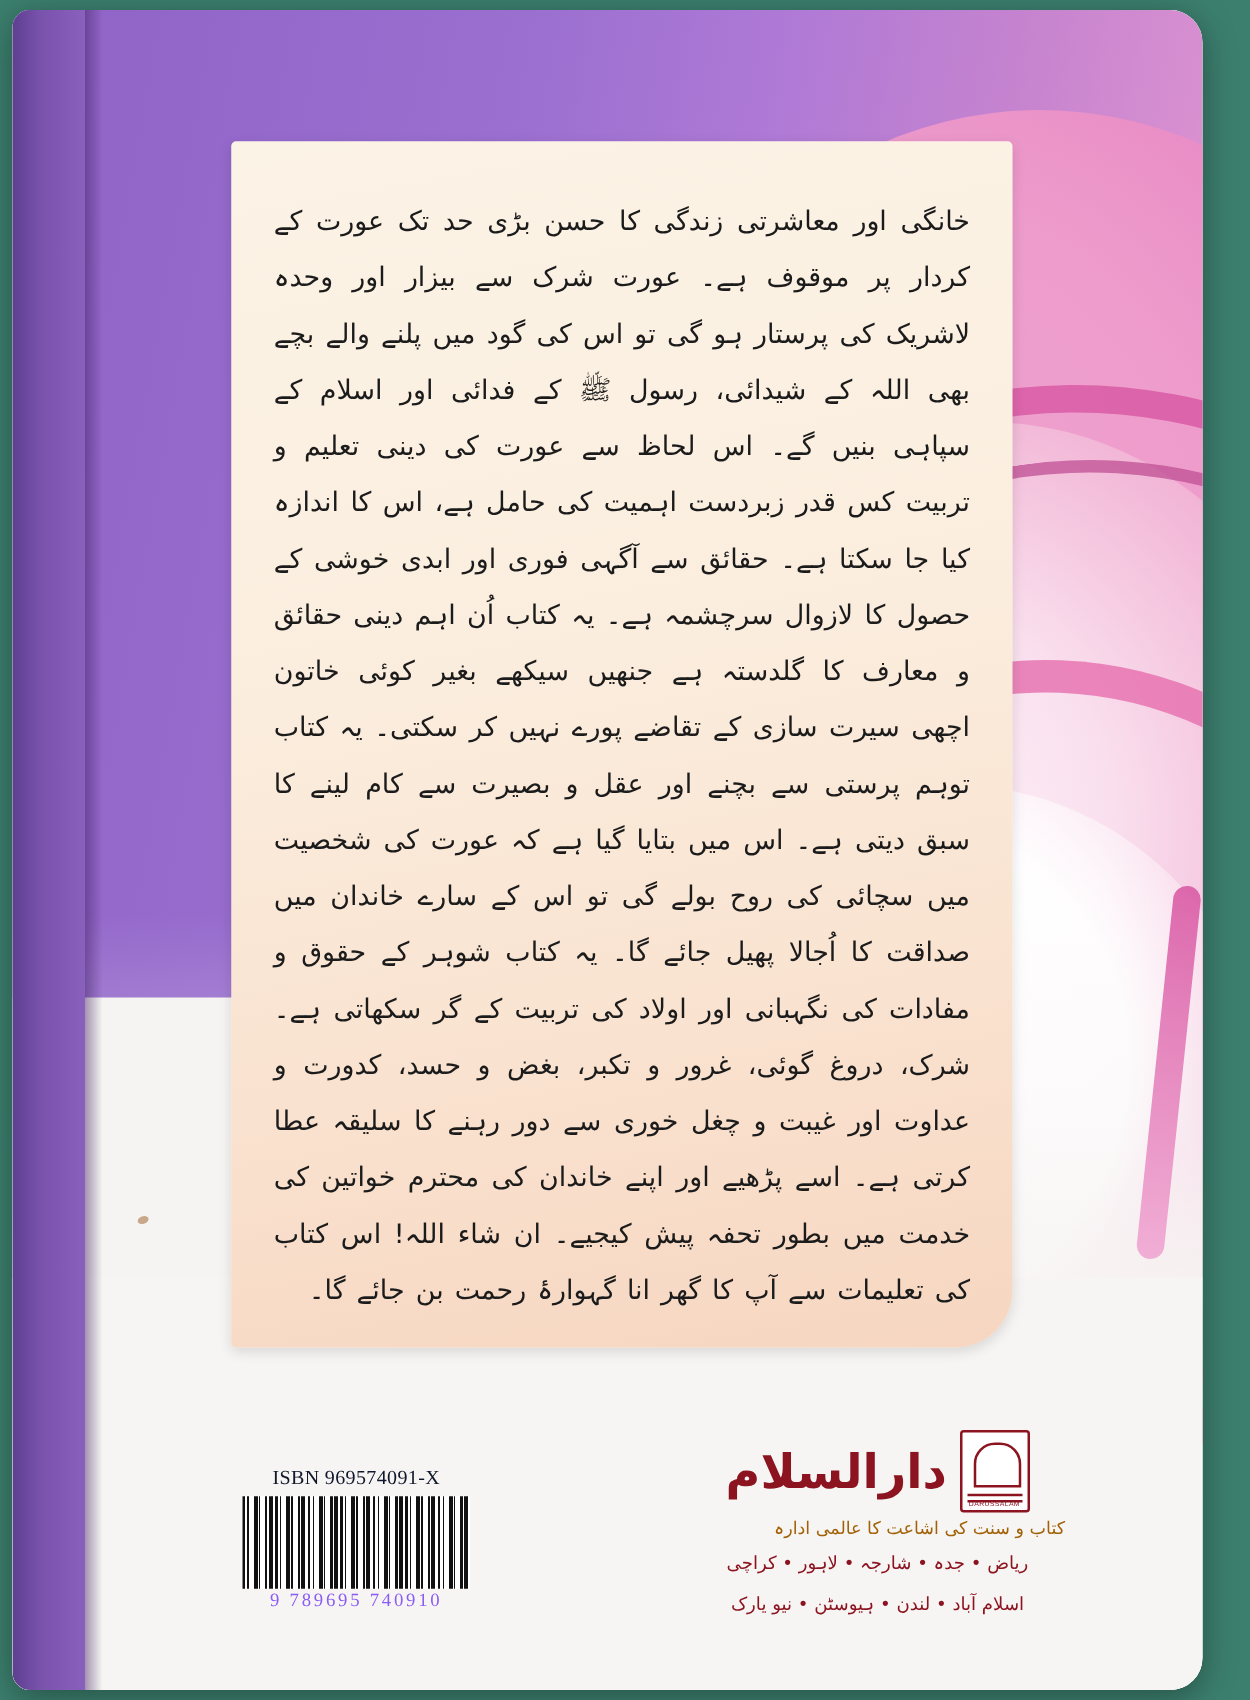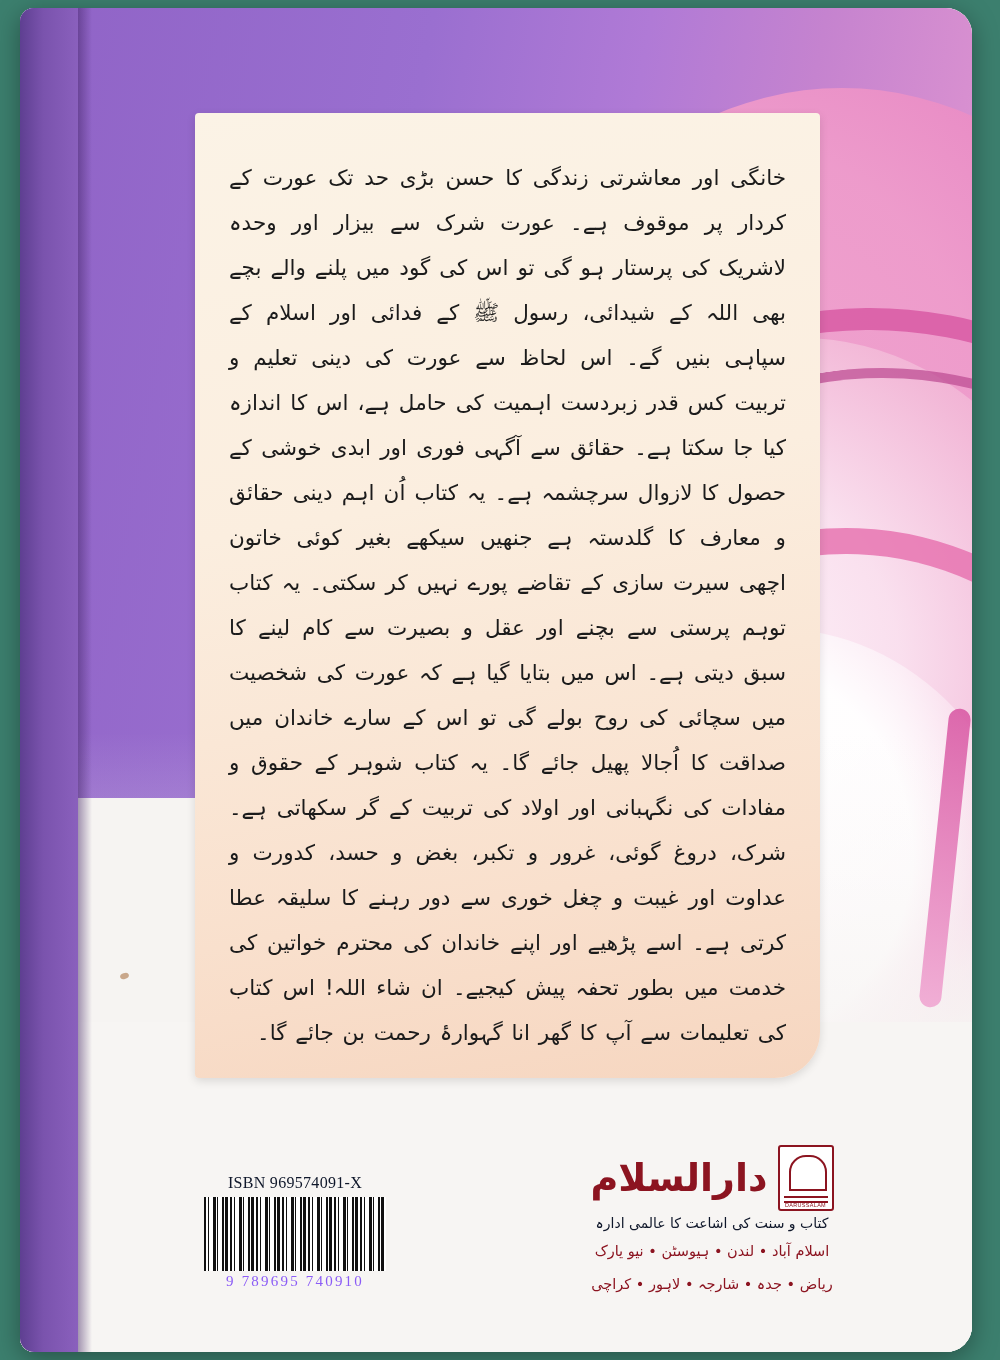--- a/index.html
+++ b/index.html
@@ -18,21 +18,21 @@
   .scene {
     position: relative;
     width: 1000px;
     height: 1360px;
     background: #3c7f6e;
   }
 
   
   .book {
     position: absolute;
-    left: 20px;
+    left: 10px;
     top: 8px;
     width: 952px;
     height: 1344px;
     border-radius: 14px 26px 26px 14px;
     overflow: hidden;
     background: #f2f0ee;
     box-shadow: 0 6px 26px rgba(0,0,0,0.35);
   }
 
   
@@ -269,22 +269,23 @@
     text-align: center;
     font-family: "Liberation Sans", sans-serif;
     font-size: 5.5px;
     letter-spacing: .3px;
     color: #8c1420;
   }
   .pub-tagline {
     direction: rtl;
     font-family: "DejaVu Sans", sans-serif;
     font-size: 14px;
-    color: #0f172a;
+    color: #a16207;
     margin-top: 4px;
+    text-align: right;
   }
   .pub-cities {
     direction: rtl;
     font-family: "DejaVu Sans", sans-serif;
     font-size: 14.5px;
     color: #8c1420;
     line-height: 26px;
     margin-top: 7px;
   }
 
@@ -340,18 +341,18 @@
     </div>
 
     <div class="publisher">
       <div class="pub-logo-row">
         <div class="pub-arabic">دارالسلام</div>
         <div class="pub-mark">
           <span class="pub-mark-label">DARUSSALAM</span>
         </div>
       </div>
       <div class="pub-tagline">کتاب و سنت کی اشاعت کا عالمی ادارہ</div>
+      <div class="pub-cities">ریاض • جدہ • شارجہ • لاہور • کراچی</div>
       <div class="pub-cities">اسلام آباد • لندن • ہیوسٹن • نیو یارک</div>
-      <div class="pub-cities">ریاض • جدہ • شارجہ • لاہور • کراچی</div>
     </div>
 
   </div>
 </div>
 
 </body></html>

